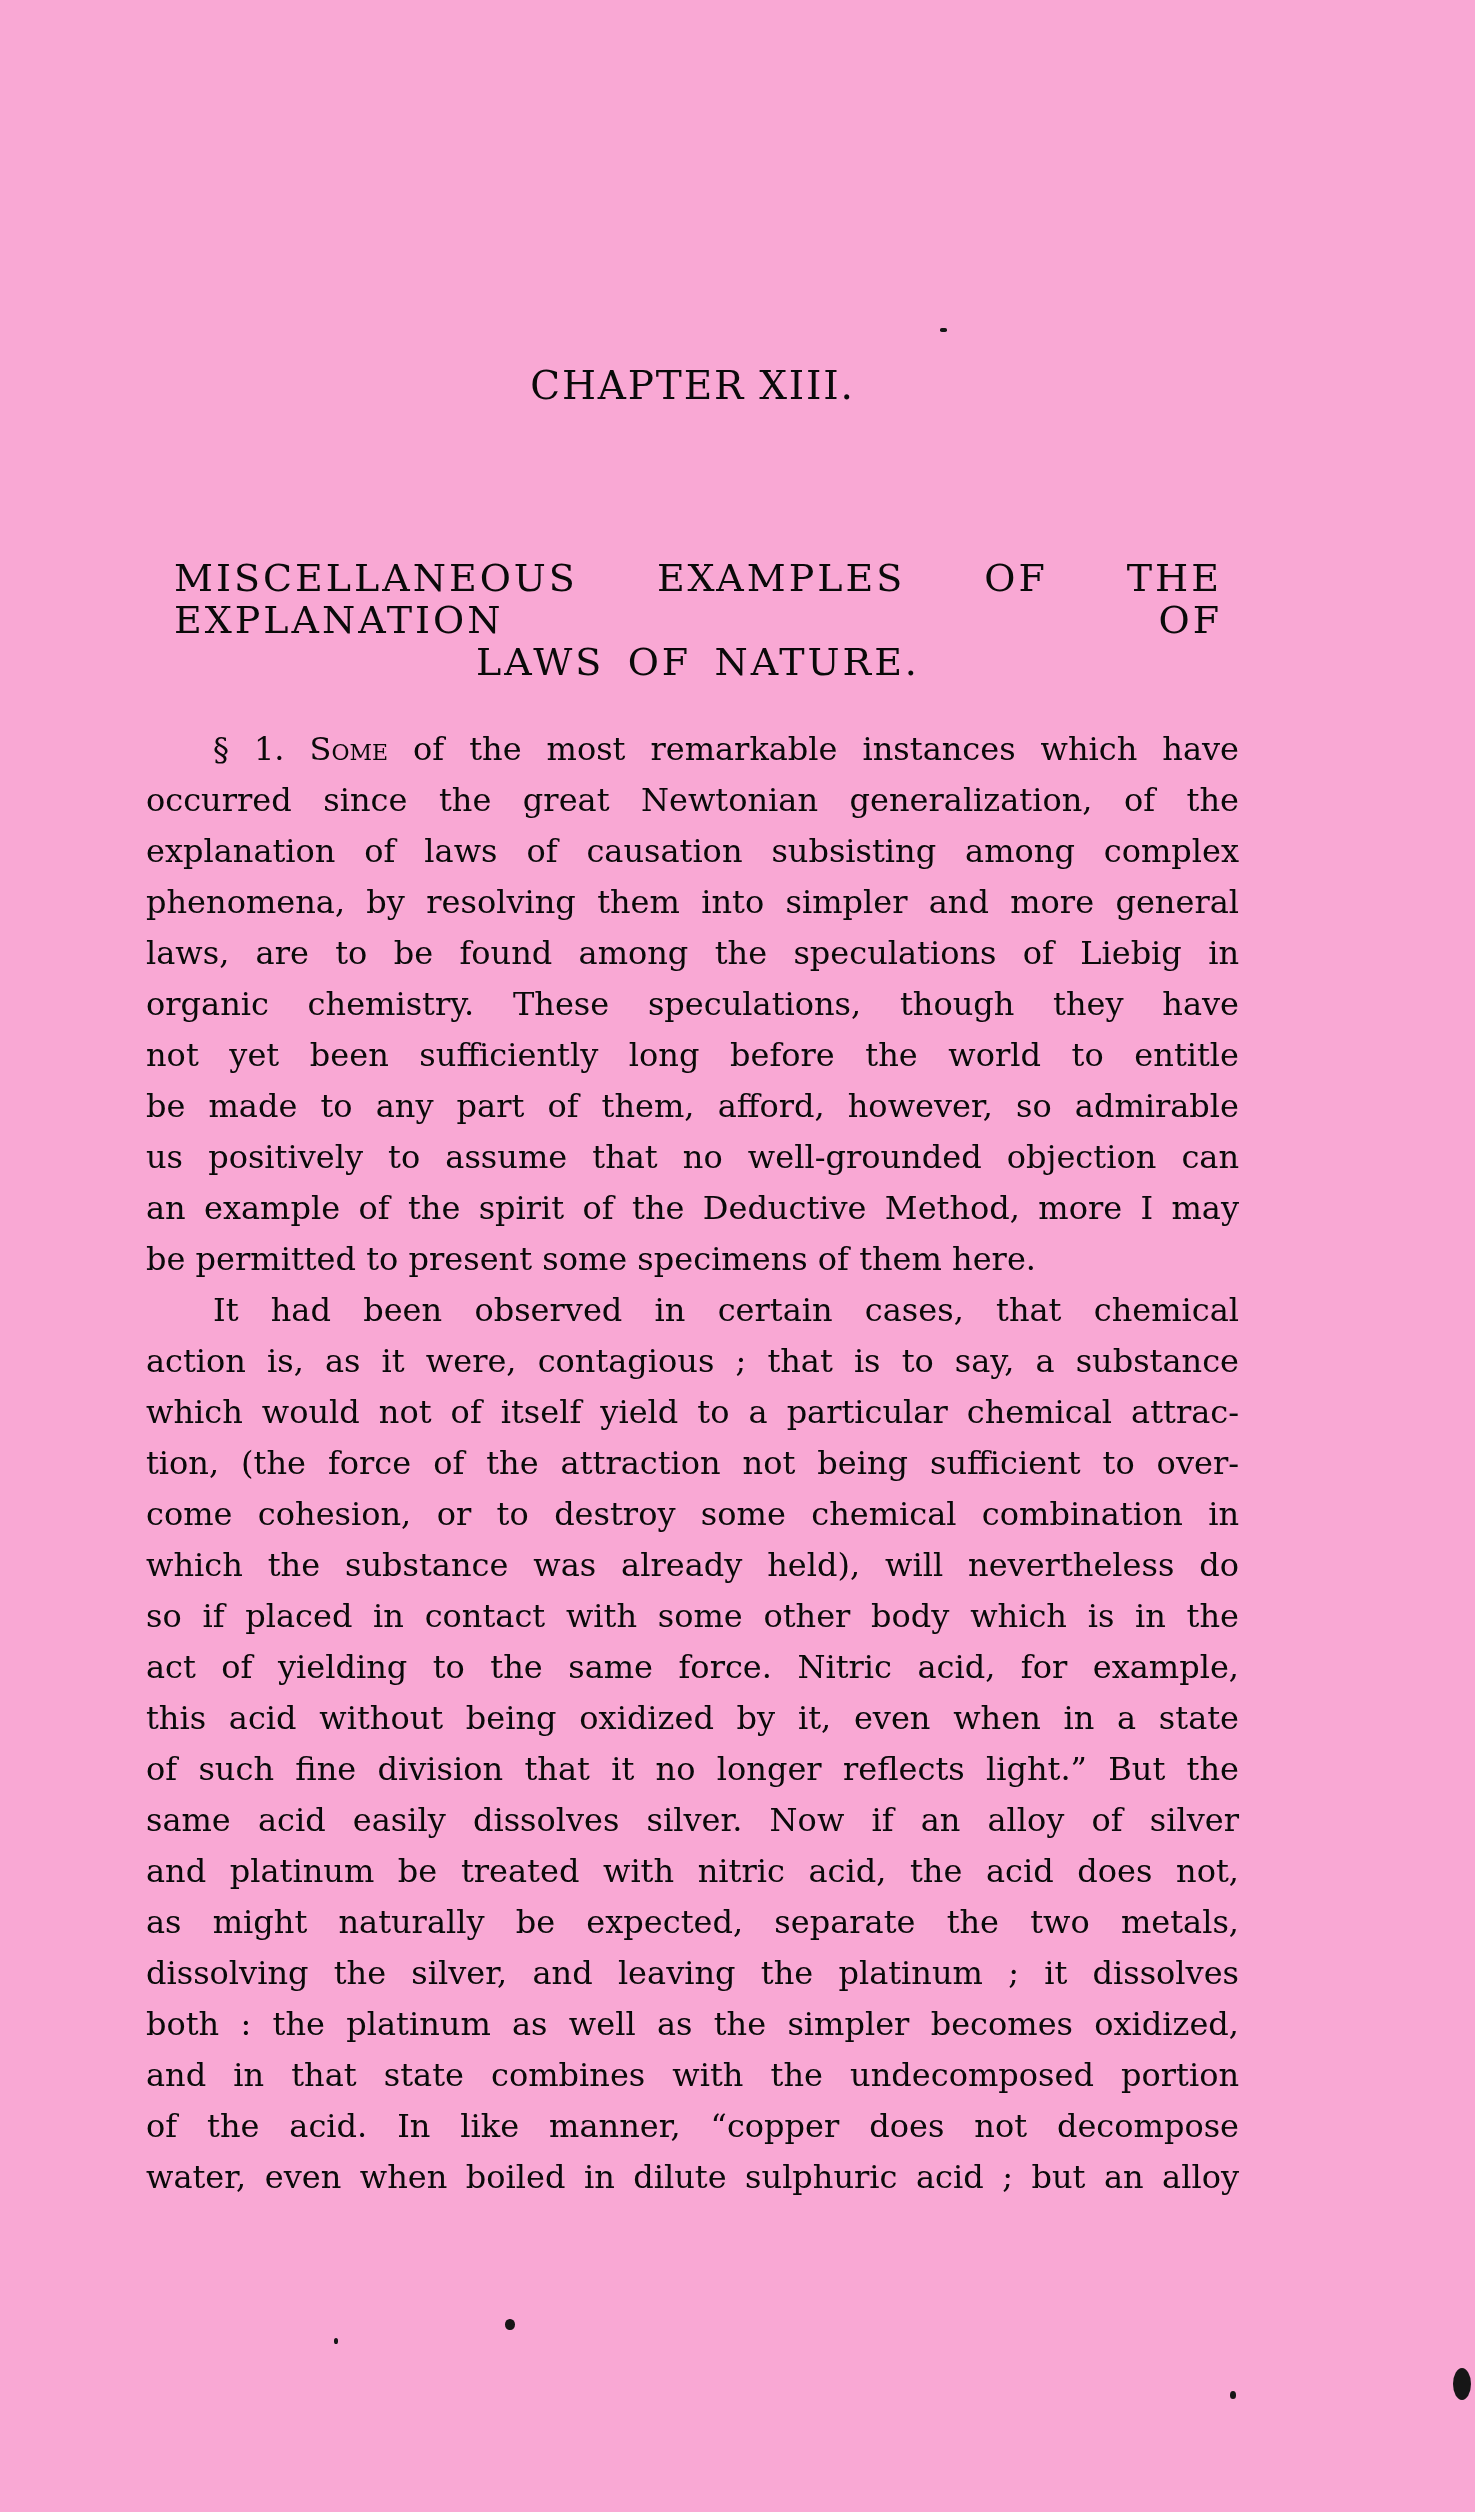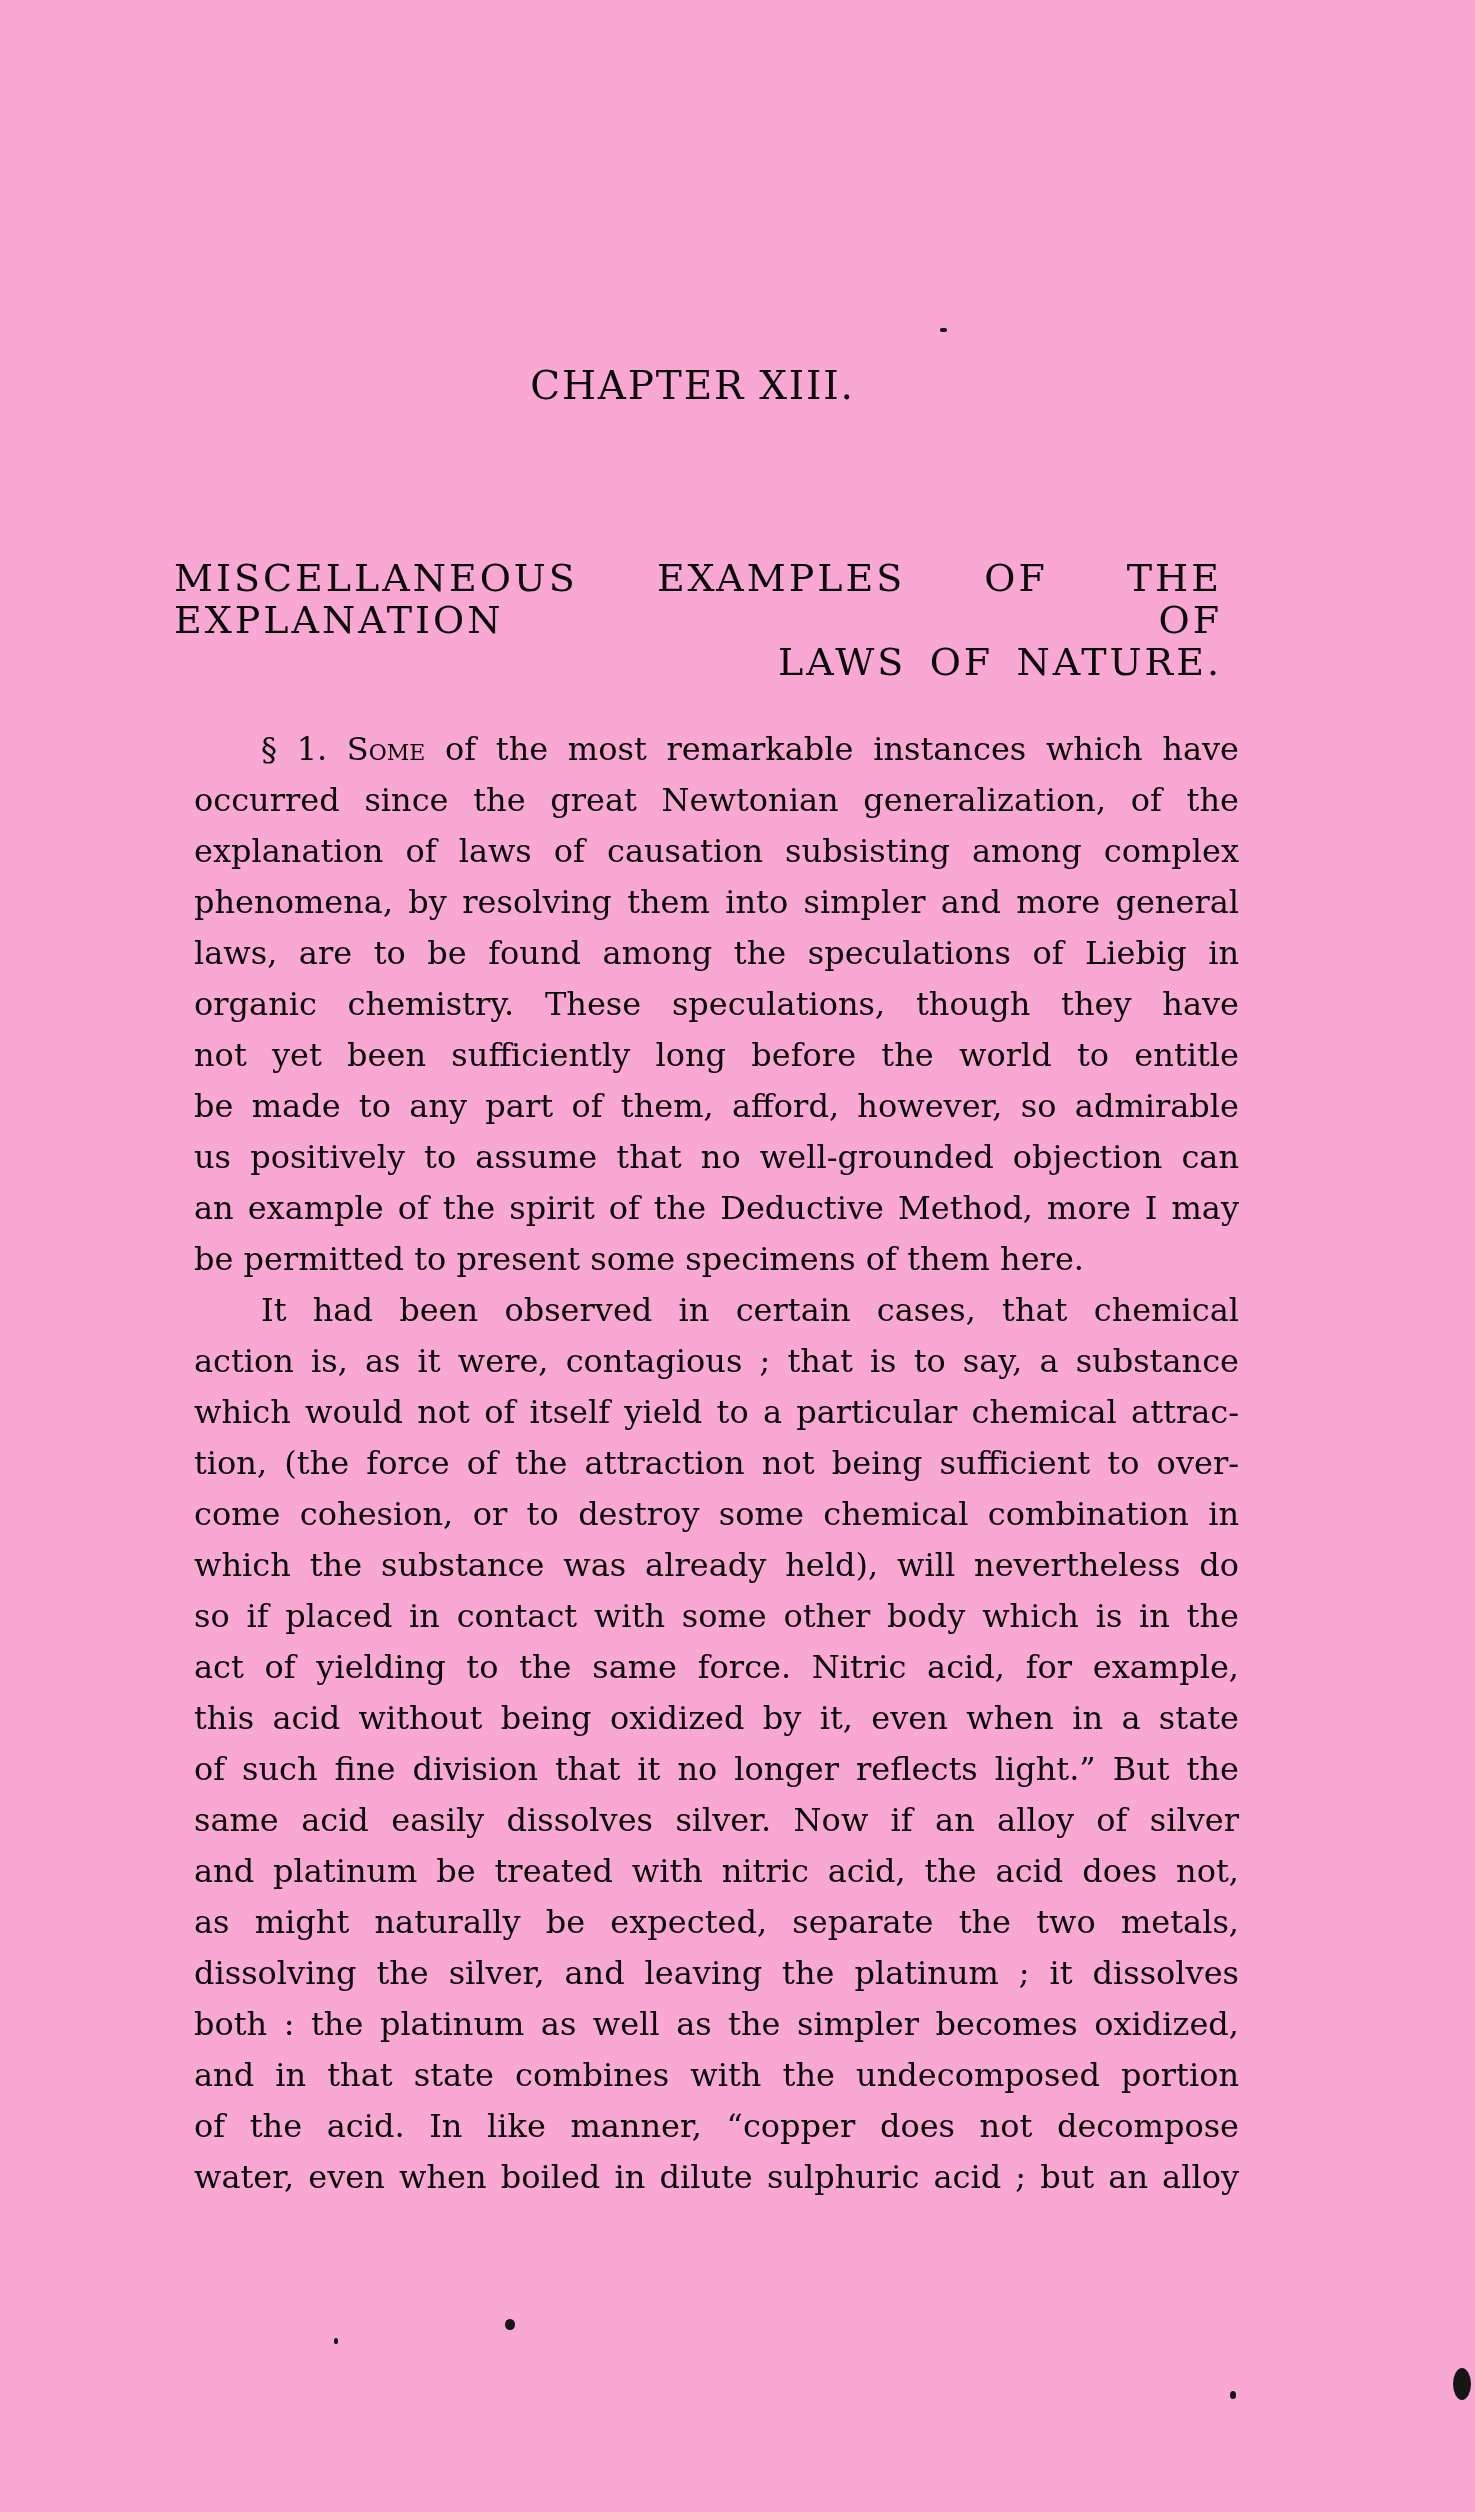--- a/index.html
+++ b/index.html
@@ -33,36 +33,35 @@
     position: absolute;
     left: 174px;
     top: 557px;
     width: 1048px;
     font-size: 38px;
     letter-spacing: 3px;
     word-spacing: 8.3px;
     line-height: 42px;
   }
   .sub-line-1 { text-align: justify; text-align-last: justify; }
-  .sub-line-2 { text-align: right; }
+  .sub-line-2 { text-align: center; }
 
   
   .bodytext {
     position: absolute;
     left: 146px;
     top: 724px;
     width: 1093px;
     font-size: 32px;
     line-height: 51px;
   }
   .line {
     text-align: justify;
     text-align-last: justify;
     white-space: normal;
-    margin-left: 48px;
   }
   .line.endp { text-align-last: left; }   
   .line.indent { padding-left: 67px; }   
   .sc { font-variant: small-caps; }
 
   
   .speck { position: absolute; background: #161616; }
   .speck-top    { left: 940px; top: 328px;  width: 6.6px; height: 3.6px;  border-radius: 1.8px; }
   .speck-a      { left: 505px;  top: 2319px; width: 9.5px; height: 10.7px; border-radius: 50%; }
   .speck-b      { left: 334px;  top: 2338px; width: 4.2px;  height: 6px; border-radius: 50%; }

